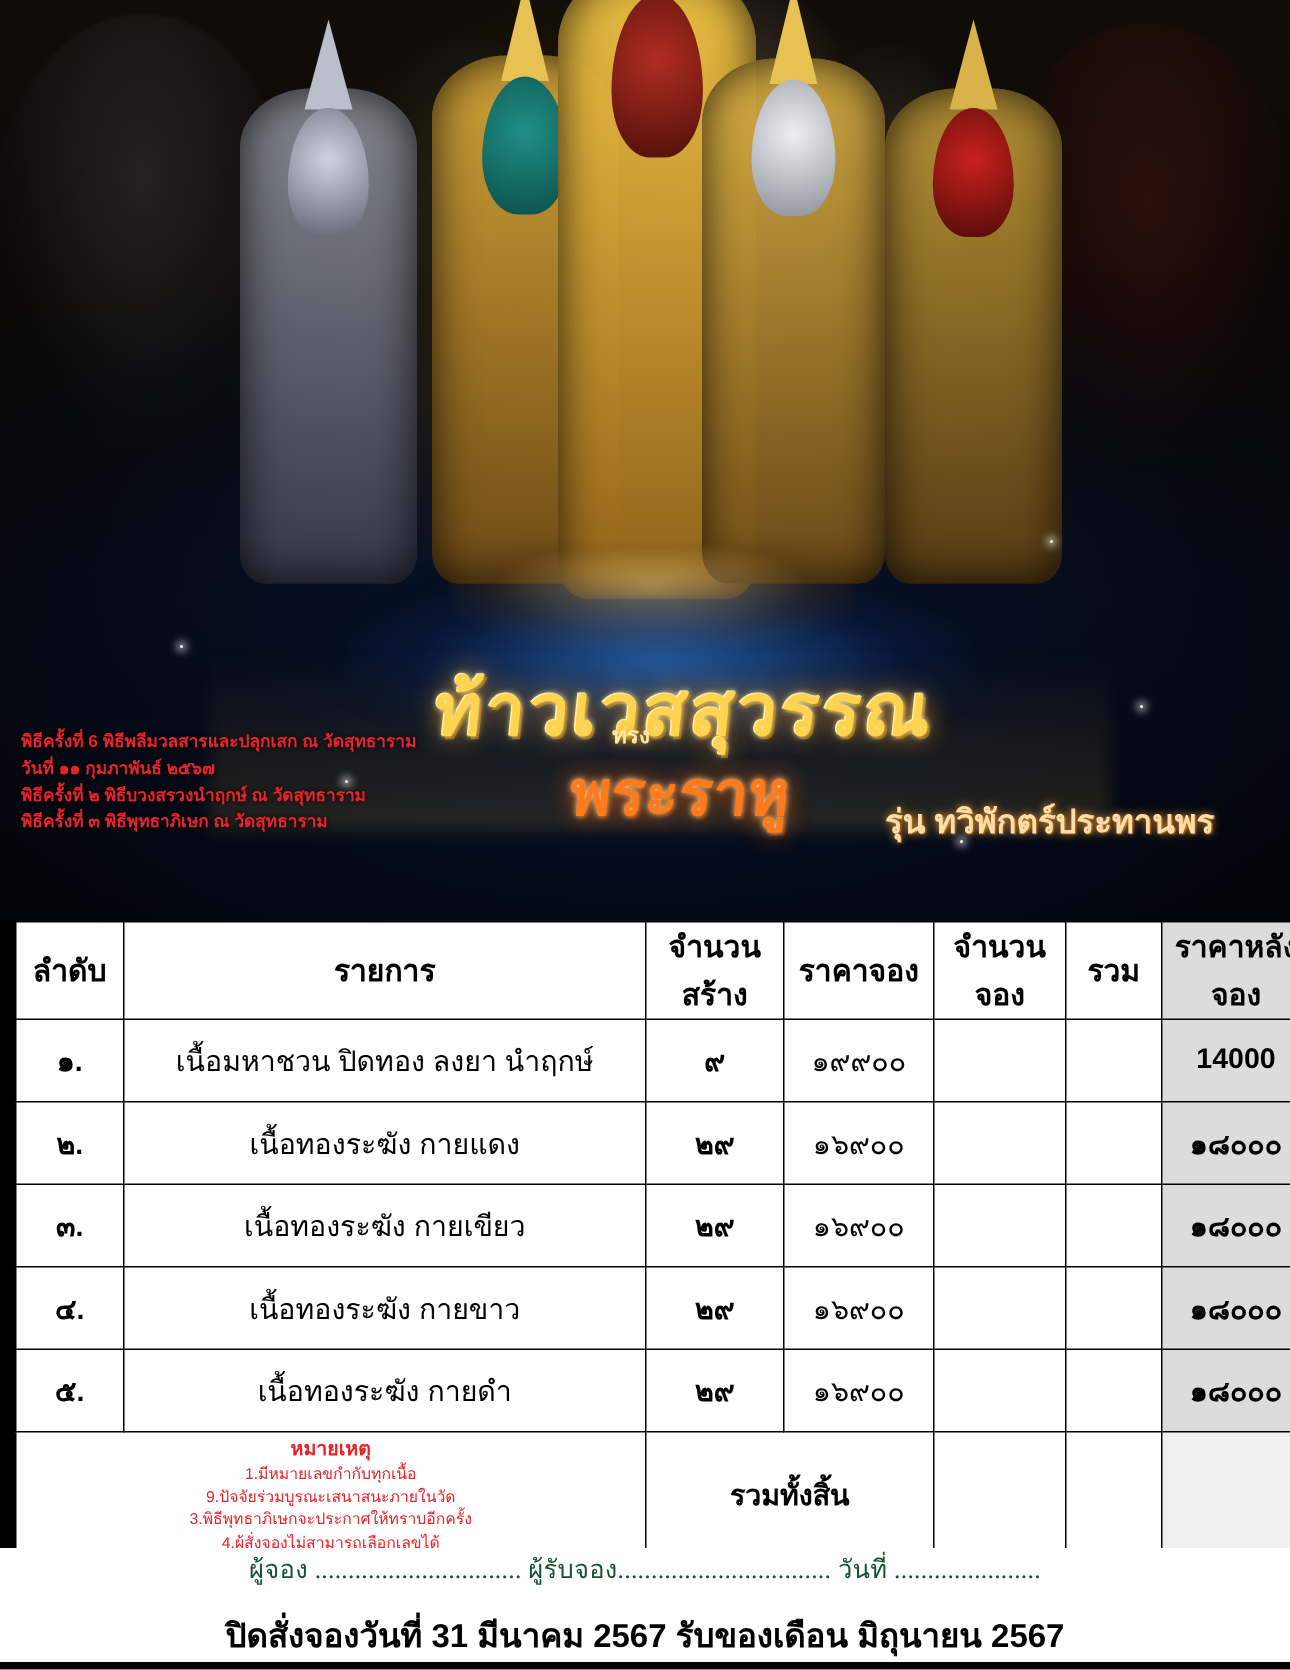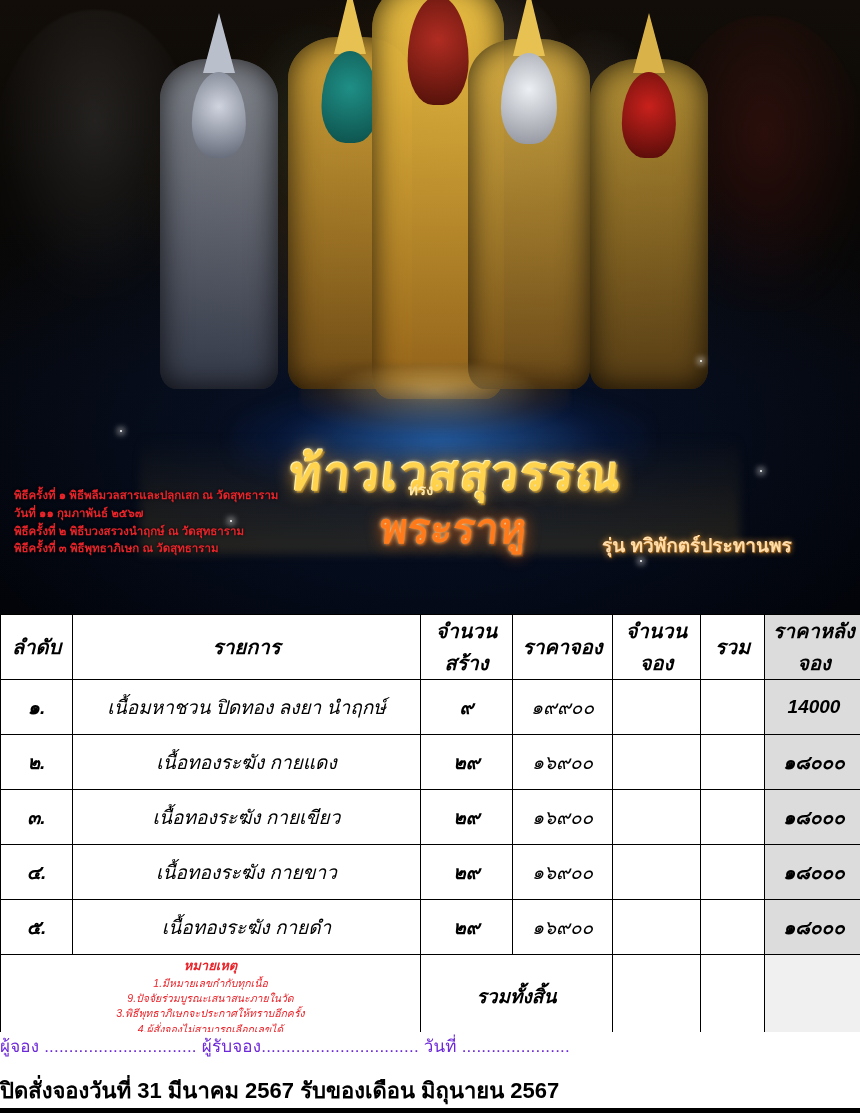--- a/index.html
+++ b/index.html
@@ -154,46 +154,44 @@
   .poster-small-top {
     position: absolute;
     left: 408px; top: 478px;
     font-size: 15px; font-weight: bold;
     color: #ffe9a8;
     text-shadow: 0 0 6px rgba(255,180,40,.9);
   }
   .poster-edition {
     position: absolute;
     left: 590px; top: 530px;
-    font-size: 19px; font-weight: bold;
+    font-size: 22px; font-weight: bold;
     color: #ffdca8;
     text-shadow: 0 0 6px rgba(255,170,60,.9), 1px 1px 0 #6b3a00;
     white-space: nowrap;
-    margin-left: 12px;
   }
 
   
   .ceremony {
     position: absolute;
     left: 14px; top: 487px;
     width: 300px;
     color: #e8242a;
     font-size: 11.5px;
     font-weight: bold;
     line-height: 1.55;
     text-shadow: 0 0 3px rgba(0,0,0,.9);
   }
   .ceremony .ind { display: block; text-align: left; padding-right: 36px; }
 
   
   .table-wrap {
     position: absolute;
-    left: 0; top: 614px;
+    left: 10px; top: 614px;
     width: 840px;
-    font-style: italic;
   }
   table.order {
     border-collapse: collapse;
     width: 840px;
     background: #fff;
     table-layout: fixed;
   }
   table.order th, table.order td {
     border: 1.6px solid #000;
     padding: 0;
@@ -224,26 +222,28 @@
   .total-label { font-size: 21px; font-weight: bold; }
   .row-total td { height: 95px; }
 
   
   .footer {
     position: absolute;
     left: 0; top: 1032px; width: 860px;
     background: #fff;
   }
   .footer-line {
+    text-align: center;
     font-size: 17px;
-    color: #6d28d9;
+    color: #14532d;
     letter-spacing: .2px;
+    font-family: Liberation Serif, serif;
   }
   .footer-line2 {
-    text-align: left;
+    text-align: center;
     font-size: 22px;
     font-weight: bold;
     color: #000;
     margin-top: 14px;
   }
 </style>
 </head>
 <body>
 
 <div id="page">
@@ -290,21 +290,21 @@
     <div class="sparkle" style="left:760px; top:470px;"></div>
     <div class="sparkle" style="left:640px; top:560px;"></div>
     <div class="sparkle" style="left:230px; top:520px;"></div>
 
     <div class="poster-title">ท้าวเวสสุวรรณ</div>
     <div class="poster-small-top">ทรง</div>
     <div class="poster-subtitle">พระราหู</div>
     <div class="poster-edition">รุ่น ทวิพักตร์ประทานพร</div>
 
     <div class="ceremony">
-      <div>พิธีครั้งที่ ๑ พิธีพลีมวลสารและปลุกเสก ณ วัดสุทธาราม</div>
+      <div>พิธีครั้งที่ 6 พิธีพลีมวลสารและปลุกเสก ณ วัดสุทธาราม</div>
       <div class="ind">วันที่ ๑๑ กุมภาพันธ์ ๒๕๖๗</div>
       <div>พิธีครั้งที่ ๒ พิธีบวงสรวงนำฤกษ์ ณ วัดสุทธาราม</div>
       <div>พิธีครั้งที่ ๓ พิธีพุทธาภิเษก ณ วัดสุทธาราม</div>
     </div>
   </div>
 
   <div class="table-wrap">
     <table class="order">
       <thead>
         <tr>

